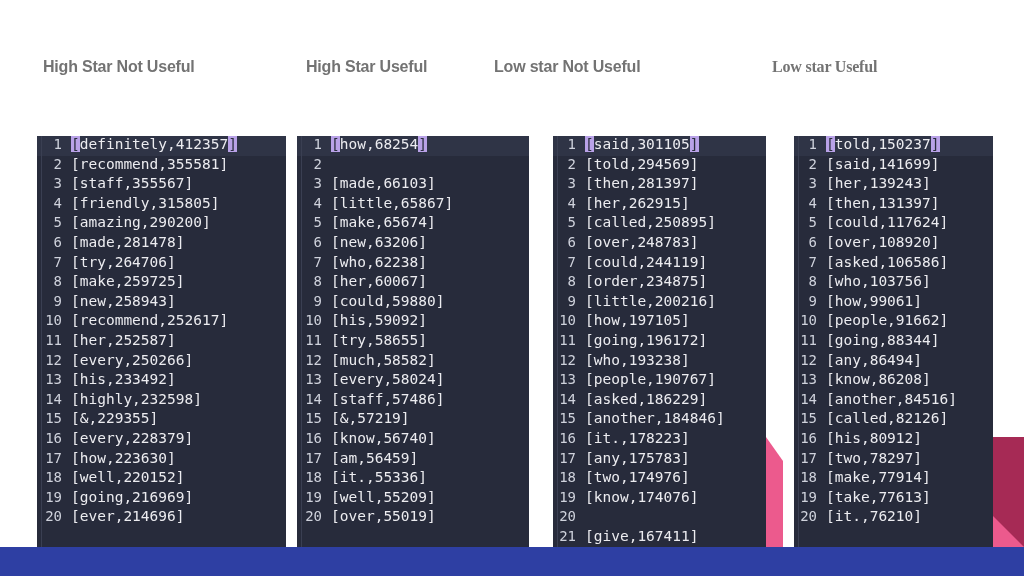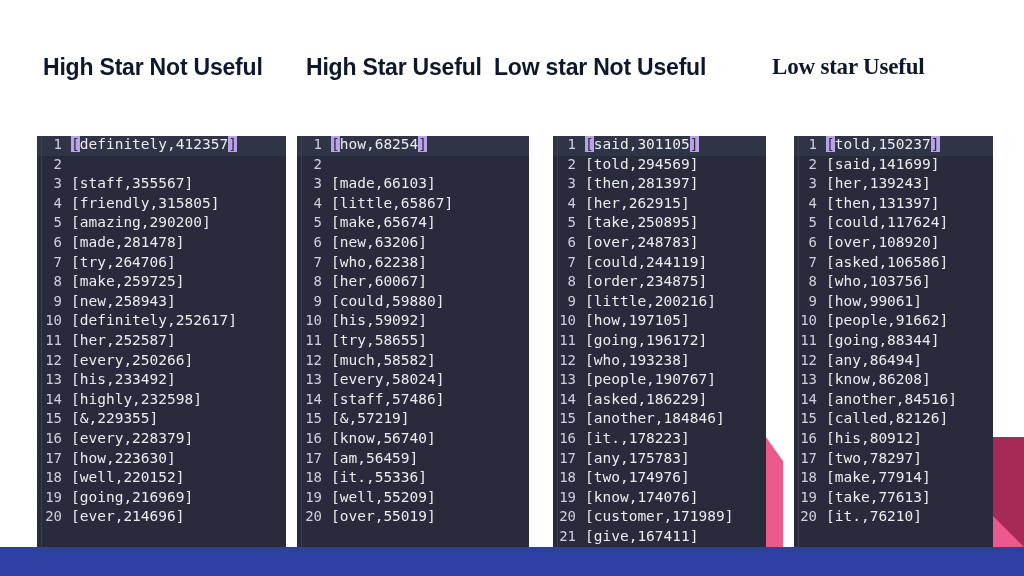--- a/index.html
+++ b/index.html
@@ -71,23 +71,23 @@
   .headings {
     position: absolute;
     left: 0;
     top: 52px;
     width: 1024px;
     height: 38px;
     z-index: 3;
   }
   .heading {
     position: absolute;
-    color: #0f172a;
+    color: #737373;
     font-weight: bold;
-    font-size: 23px;
+    font-size: 16px;
     line-height: 30px;
     white-space: nowrap;
     letter-spacing: -0.2px;
   }
   .h0 { left: 43px; }
   .h1 { left: 306px; }
   .h2 { left: 494px; }
   .h3 { left: 772px; font-family: Liberation Serif, serif; }
 
   
@@ -164,20 +164,21 @@
 </div>
 
 <div class="panels">
   <div class="panel p0">
       <div class="code-row first-row">
         <span class="gutter">1</span>
         <span class="code-text"><span class="bracket-hl">[</span><span>definitely,412357</span><span class="bracket-hl">]</span></span>
       </div>
       <div class="code-row">
         <span class="gutter">2</span>
+        <span class="code-text"><span>[</span><span>recommend,355581</span><span>]</span></span>
       </div>
       <div class="code-row">
         <span class="gutter">3</span>
         <span class="code-text"><span>[</span><span>staff,355567</span><span>]</span></span>
       </div>
       <div class="code-row">
         <span class="gutter">4</span>
         <span class="code-text"><span>[</span><span>friendly,315805</span><span>]</span></span>
       </div>
       <div class="code-row">
@@ -195,21 +196,21 @@
       <div class="code-row">
         <span class="gutter">8</span>
         <span class="code-text"><span>[</span><span>make,259725</span><span>]</span></span>
       </div>
       <div class="code-row">
         <span class="gutter">9</span>
         <span class="code-text"><span>[</span><span>new,258943</span><span>]</span></span>
       </div>
       <div class="code-row">
         <span class="gutter">10</span>
-        <span class="code-text"><span>[</span><span>definitely,252617</span><span>]</span></span>
+        <span class="code-text"><span>[</span><span>recommend,252617</span><span>]</span></span>
       </div>
       <div class="code-row">
         <span class="gutter">11</span>
         <span class="code-text"><span>[</span><span>her,252587</span><span>]</span></span>
       </div>
       <div class="code-row">
         <span class="gutter">12</span>
         <span class="code-text"><span>[</span><span>every,250266</span><span>]</span></span>
       </div>
       <div class="code-row">
@@ -338,21 +339,21 @@
       <div class="code-row">
         <span class="gutter">3</span>
         <span class="code-text"><span>[</span><span>then,281397</span><span>]</span></span>
       </div>
       <div class="code-row">
         <span class="gutter">4</span>
         <span class="code-text"><span>[</span><span>her,262915</span><span>]</span></span>
       </div>
       <div class="code-row">
         <span class="gutter">5</span>
-        <span class="code-text"><span>[</span><span>take,250895</span><span>]</span></span>
+        <span class="code-text"><span>[</span><span>called,250895</span><span>]</span></span>
       </div>
       <div class="code-row">
         <span class="gutter">6</span>
         <span class="code-text"><span>[</span><span>over,248783</span><span>]</span></span>
       </div>
       <div class="code-row">
         <span class="gutter">7</span>
         <span class="code-text"><span>[</span><span>could,244119</span><span>]</span></span>
       </div>
       <div class="code-row">
@@ -398,21 +399,20 @@
       <div class="code-row">
         <span class="gutter">18</span>
         <span class="code-text"><span>[</span><span>two,174976</span><span>]</span></span>
       </div>
       <div class="code-row">
         <span class="gutter">19</span>
         <span class="code-text"><span>[</span><span>know,174076</span><span>]</span></span>
       </div>
       <div class="code-row">
         <span class="gutter">20</span>
-        <span class="code-text"><span>[</span><span>customer,171989</span><span>]</span></span>
       </div>
       <div class="code-row">
         <span class="gutter">21</span>
         <span class="code-text"><span>[</span><span>give,167411</span><span>]</span></span>
       </div>
     </div>
   <div class="panel p3">
       <div class="code-row first-row">
         <span class="gutter">1</span>
         <span class="code-text"><span class="bracket-hl">[</span><span>told,150237</span><span class="bracket-hl">]</span></span>

